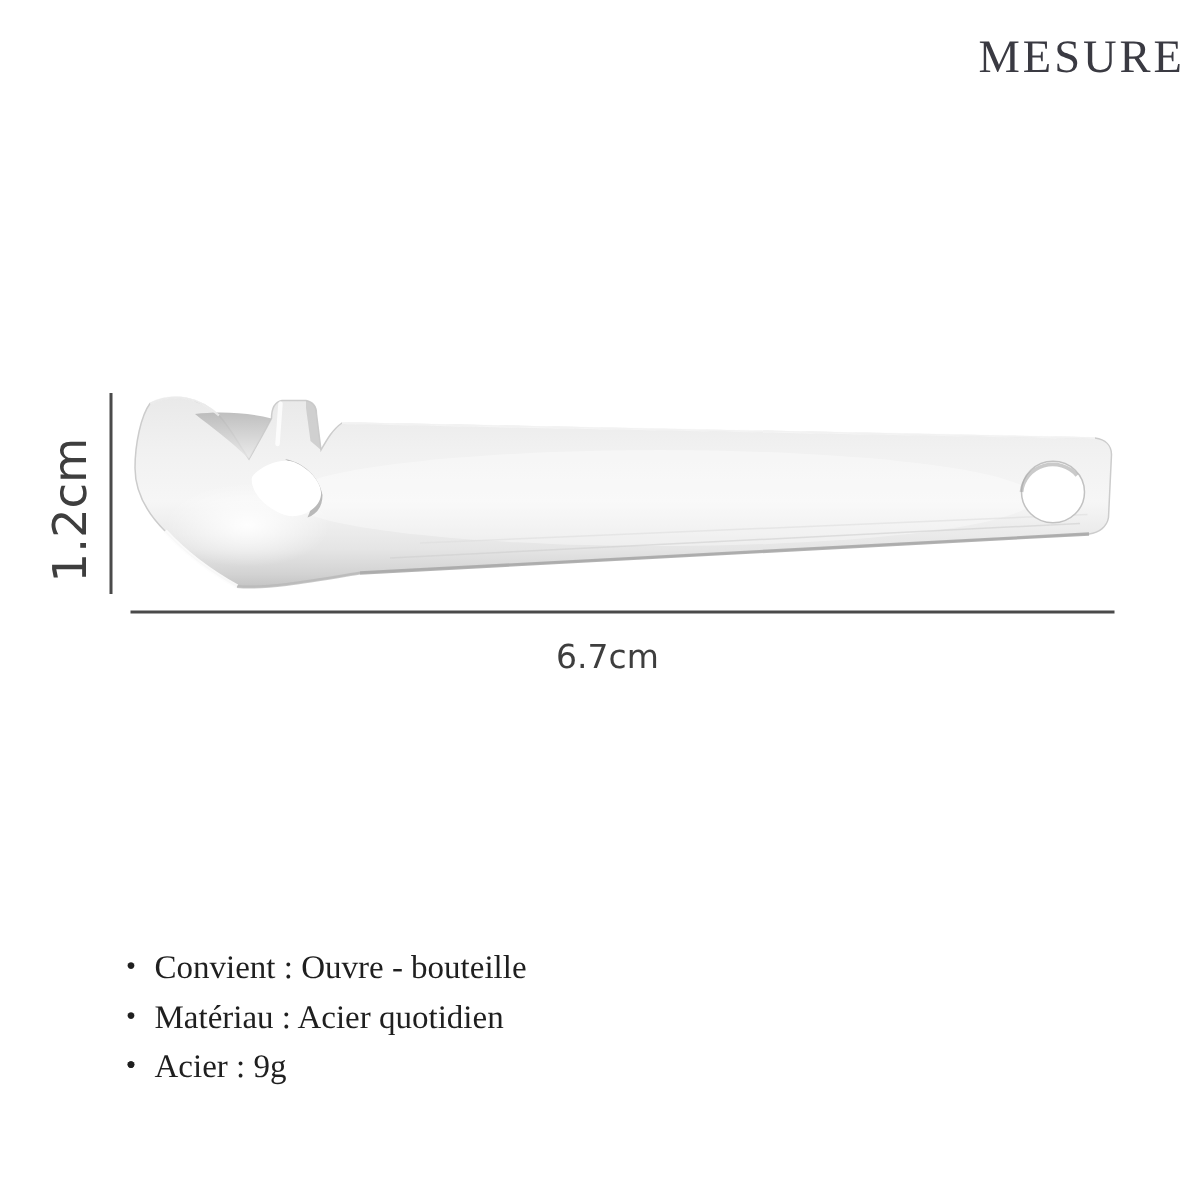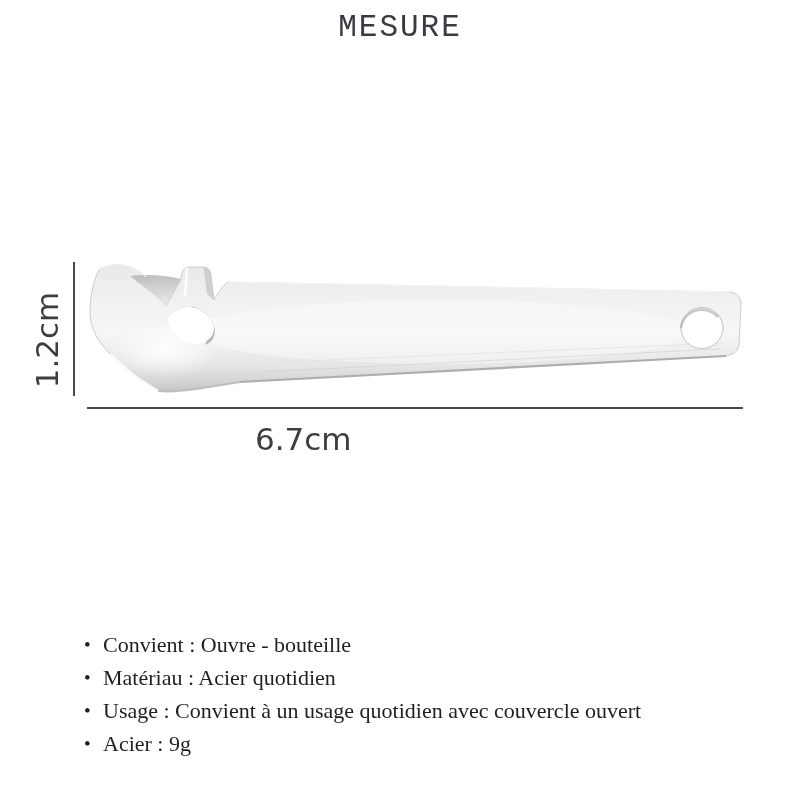--- a/index.html
+++ b/index.html
@@ -16,23 +16,23 @@
     position: relative;
     width: 800px;
     height: 800px;
     font-family: "Liberation Serif", serif;
   }
   .page-title {
     position: absolute;
     top: 10px;
     left: 0;
     right: 0;
-    margin: 0;
-    text-align: center;
-    font-family: Liberation Mono, monospace;
+    margin: 10px;
+    text-align: right;
+    font-family: Liberation Serif, serif;
     font-weight: normal;
     font-size: 31px;
     letter-spacing: 2px;
     color: var(--color-title, #3a3a42);
   }
   .figure {
     position: absolute;
     left: 0;
     top: 0;
     width: 800px;
@@ -72,24 +72,24 @@
     top: 407px;
     width: 656px;
     height: 2px;
     background: var(--color-dimension-line, #4a4a4a);
   }
   .dim-label-h {
     position: absolute;
     left: 255px;
     top: 421px;
     width: 300px;
-    text-align: left;
+    text-align: center;
     line-height: 36px;
     font-family: "DejaVu Sans", sans-serif;
-    font-size: 31px;
+    font-size: 22px;
     color: var(--color-dimension-label, #3e3e3e);
   }
   .specs {
     position: absolute;
     left: 84px;
     top: 628px;
     margin: 0;
     padding: 0;
     list-style: none;
     font-family: "Liberation Serif", serif;
@@ -194,21 +194,20 @@
     <li>
       <span class="bullet">•</span>
       <span>Convient : Ouvre - bouteille</span>
     </li>
     <li>
       <span class="bullet">•</span>
       <span>Matériau : Acier quotidien</span>
     </li>
     <li>
       <span class="bullet">•</span>
-      <span>Usage : Convient à un usage quotidien avec couvercle ouvert</span>
     </li>
     <li>
       <span class="bullet">•</span>
       <span>Acier : 9g</span>
     </li>
   </ul>
 
 </div>
 
 </body></html>

